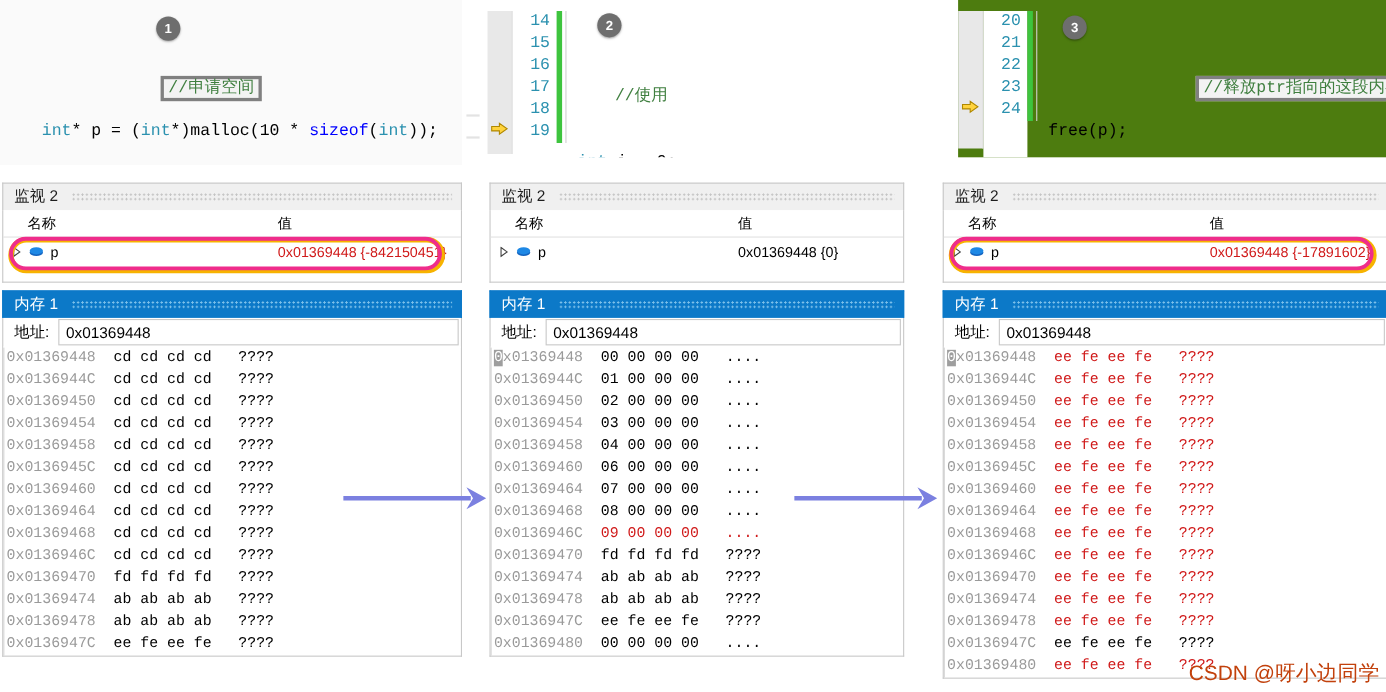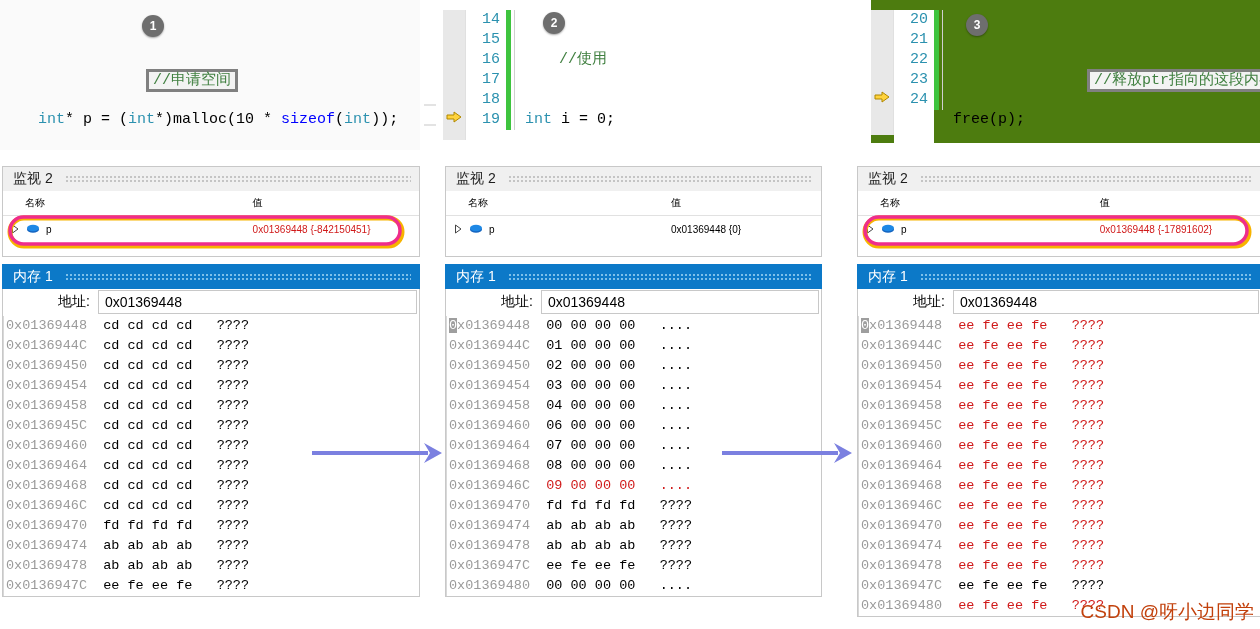--- a/index.html
+++ b/index.html
@@ -99,21 +99,21 @@
     background-image: radial-gradient(#c4c4c4 1px, transparent 1px);
     background-size: 4px 4px;
   }
   .tw-caption.blue .dots {
     background-image: radial-gradient(#7cc0ea 1px, transparent 1px);
   }
 
   
   .watch {
     border: 1px solid #c8c8c8; border-top: none;
-    background: #ffffff; font-size: 10px;
+    background: #ffffff; font-size: 13px;
   }
   .watch-head {
     display: flex; height: 24px; align-items: center;
     border-bottom: 1px solid #e1e1e1;
     color: #000000;
   }
   .watch-head .c-name { width: 60%; padding-left: 22px; box-sizing: border-box; }
   .watch-head .c-val  { width: 40%; }
   .watch-row {
     display: flex; height: 26px; align-items: center;
@@ -135,21 +135,20 @@
 
   
   .mem {
     border: 1px solid #c8c8c8; border-top: none;
     background: #ffffff;
   }
   .mem-addrbar {
     display: flex; align-items: center; height: 26px;
     font-size: 14px; padding-left: 10px; gap: 8px;
     border-bottom: 1px solid #ffffff;
-    margin-left: 45px;
   }
   .mem-addrbar .lbl { color: #000000; }
   .mem-addrbox {
     flex: 1 1 auto; height: 22px; border: 1px solid #c8c8c8;
     background: #ffffff; display: flex; align-items: center;
     padding-left: 6px; font-size: 14px; color:#000000;
     margin-right: 2px;
   }
   .mem-rows {
     font-family: "Liberation Mono", "DejaVu Sans Mono", monospace;
@@ -274,21 +273,21 @@
           <div class="cline">14</div>
             <div class="cline">15</div>
             <div class="cline">16</div>
           <div class="cline">17</div>
             <div class="cline">18</div>
             <div class="cline">19</div>
         </div>
         <div class="changebar" style="height:120px;"></div>
         <div style="width:1px;background:#d0d0d0;height:120px;flex:0 0 auto;"></div>
         <div class="codearea" style="padding-left:10px;">
-          <div class="cline cmt" style="padding-left:34px;">//使用</div>
+          <div class="cline cmt" style="padding-left:34px;margin-top:28px;">//使用</div>
           <div class="cline"><span class="ty">int</span><span class="pln"> i = 0;</span></div>
           
           
           
           
         </div>
       </div>
       <div class="badge" style="left:100px; top:12px;">2</div>
     </div>
 

